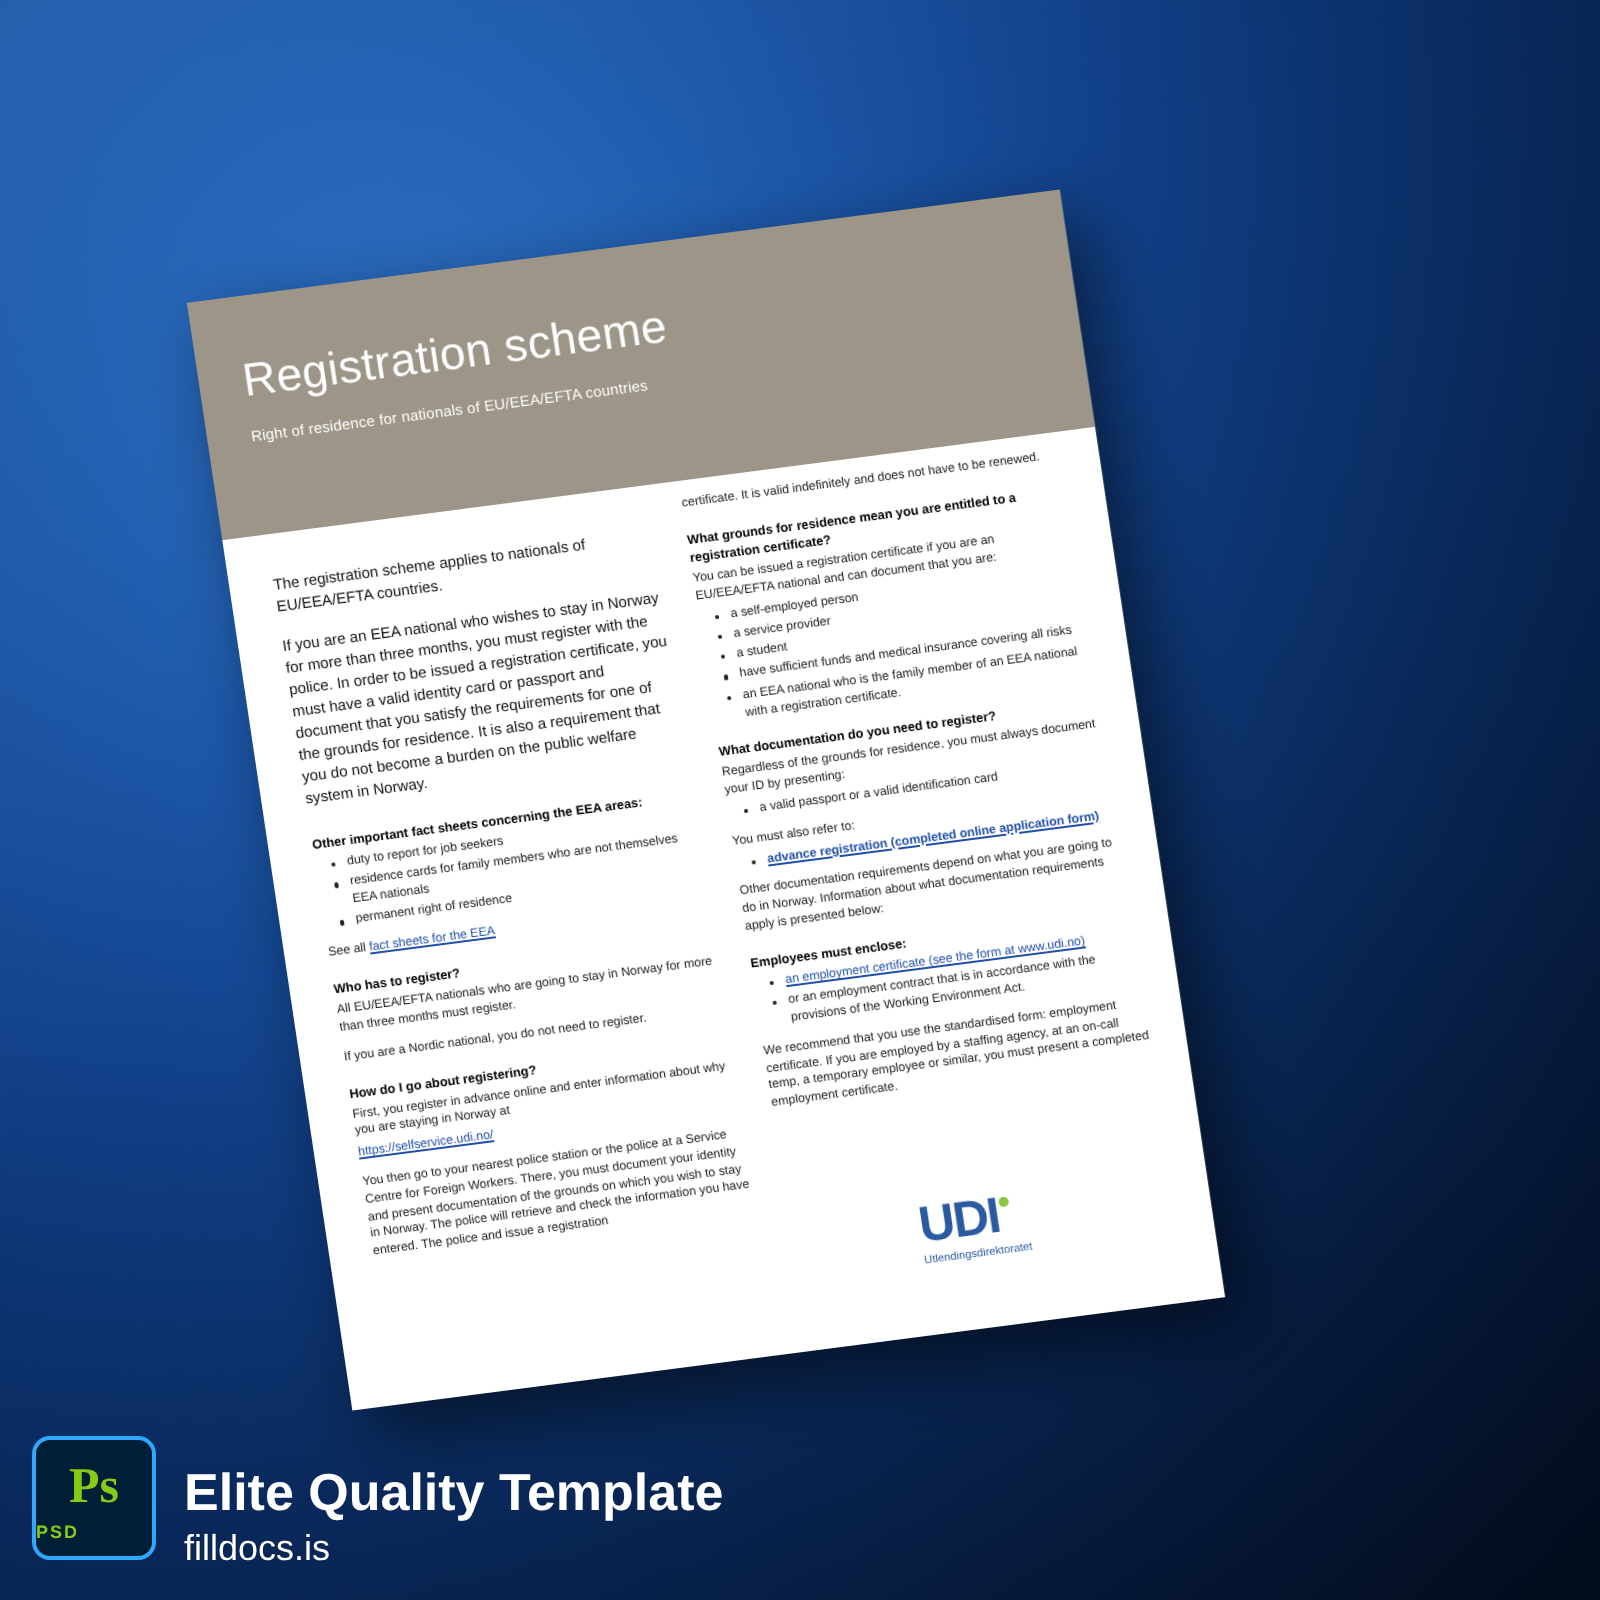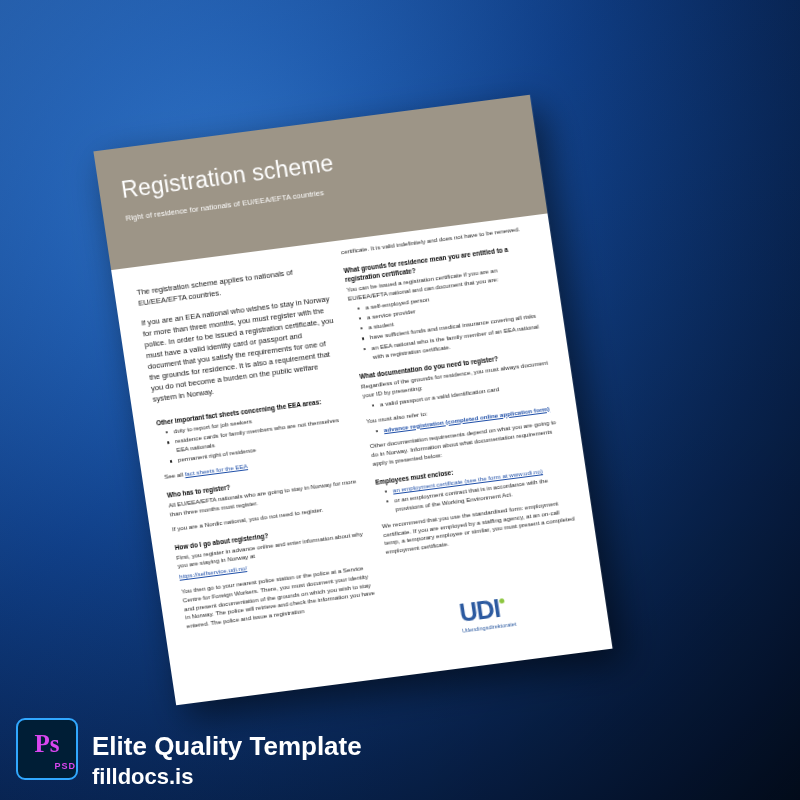--- a/index.html
+++ b/index.html
@@ -202,55 +202,55 @@
   #badge {
     position: absolute;
     left: 16px;
     top: 718px;
     width: 62px;
     height: 62px;
     border-radius: 9px;
     background: #001e36;
     border: 2px solid #31a8ff;
     box-sizing: border-box;
-    color: #d946ef;
+    color: #84cc16;
   }
   #badge .ps {
     position: absolute;
     left: 0; right: 0;
     top: 10px;
     text-align: center;
     font-size: 25px;
     font-weight: bold;
     font-family: "Liberation Serif", serif;
   }
   #badge .psd {
     position: absolute;
     left: 0; right: 0;
     bottom: 7px;
-    text-align: right;
+    text-align: left;
     font-size: 9px;
     font-weight: bold;
     letter-spacing: 1px;
   }
 
   #caption {
     position: absolute;
     left: 92px;
     top: 732px;
     color: #ffffff;
   }
   #caption .c1 {
     font-size: 26px;
     font-weight: bold;
     line-height: 1.1;
   }
   #caption .c2 {
-    font-size: 22px;
-    font-weight: bold;
+    font-size: 18px;
+    font-weight: normal;
     line-height: 1.2;
     margin-top: 3px;
   }
 </style>
 </head>
 <body>
 
 <div id="stage">
   <div id="bg-sheen"></div>
 

